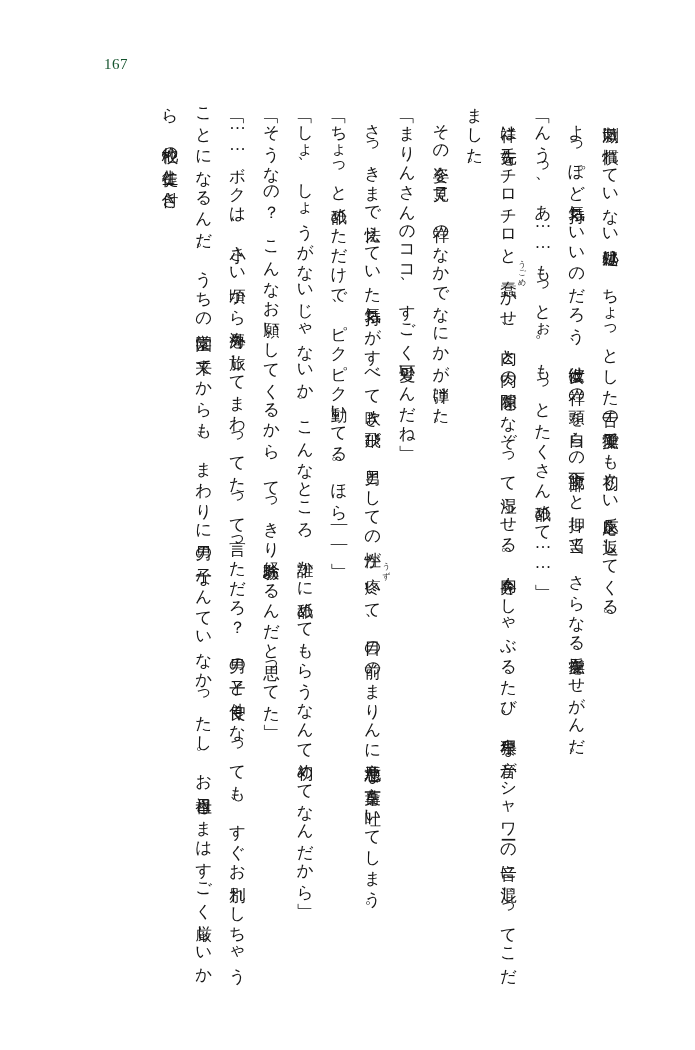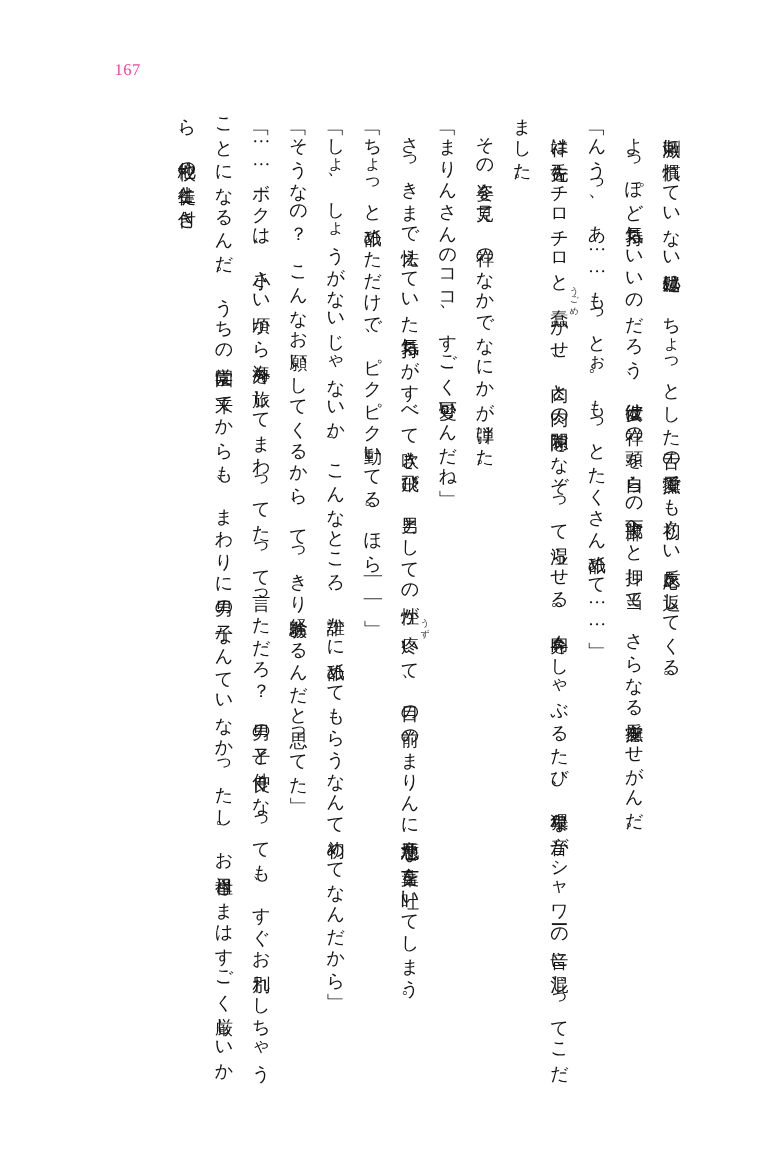--- a/index.html
+++ b/index.html
@@ -20,21 +20,21 @@
     width: 695px;
     height: 1050px;
     box-sizing: border-box;
   }
   .page-number {
     position: absolute;
     top: 56px;
     left: 104px;
     font-size: 15px;
     letter-spacing: 0.5px;
-    color: #ec4899;
+    color: #14532d;
     font-family: "Liberation Serif", "DejaVu Serif", serif;
   }
   .body-text {
     position: absolute;
     top: 96px;
     right: 68px;
     height: 880px;
     width: 560px;
     writing-mode: vertical-rl;
     text-orientation: upright;

